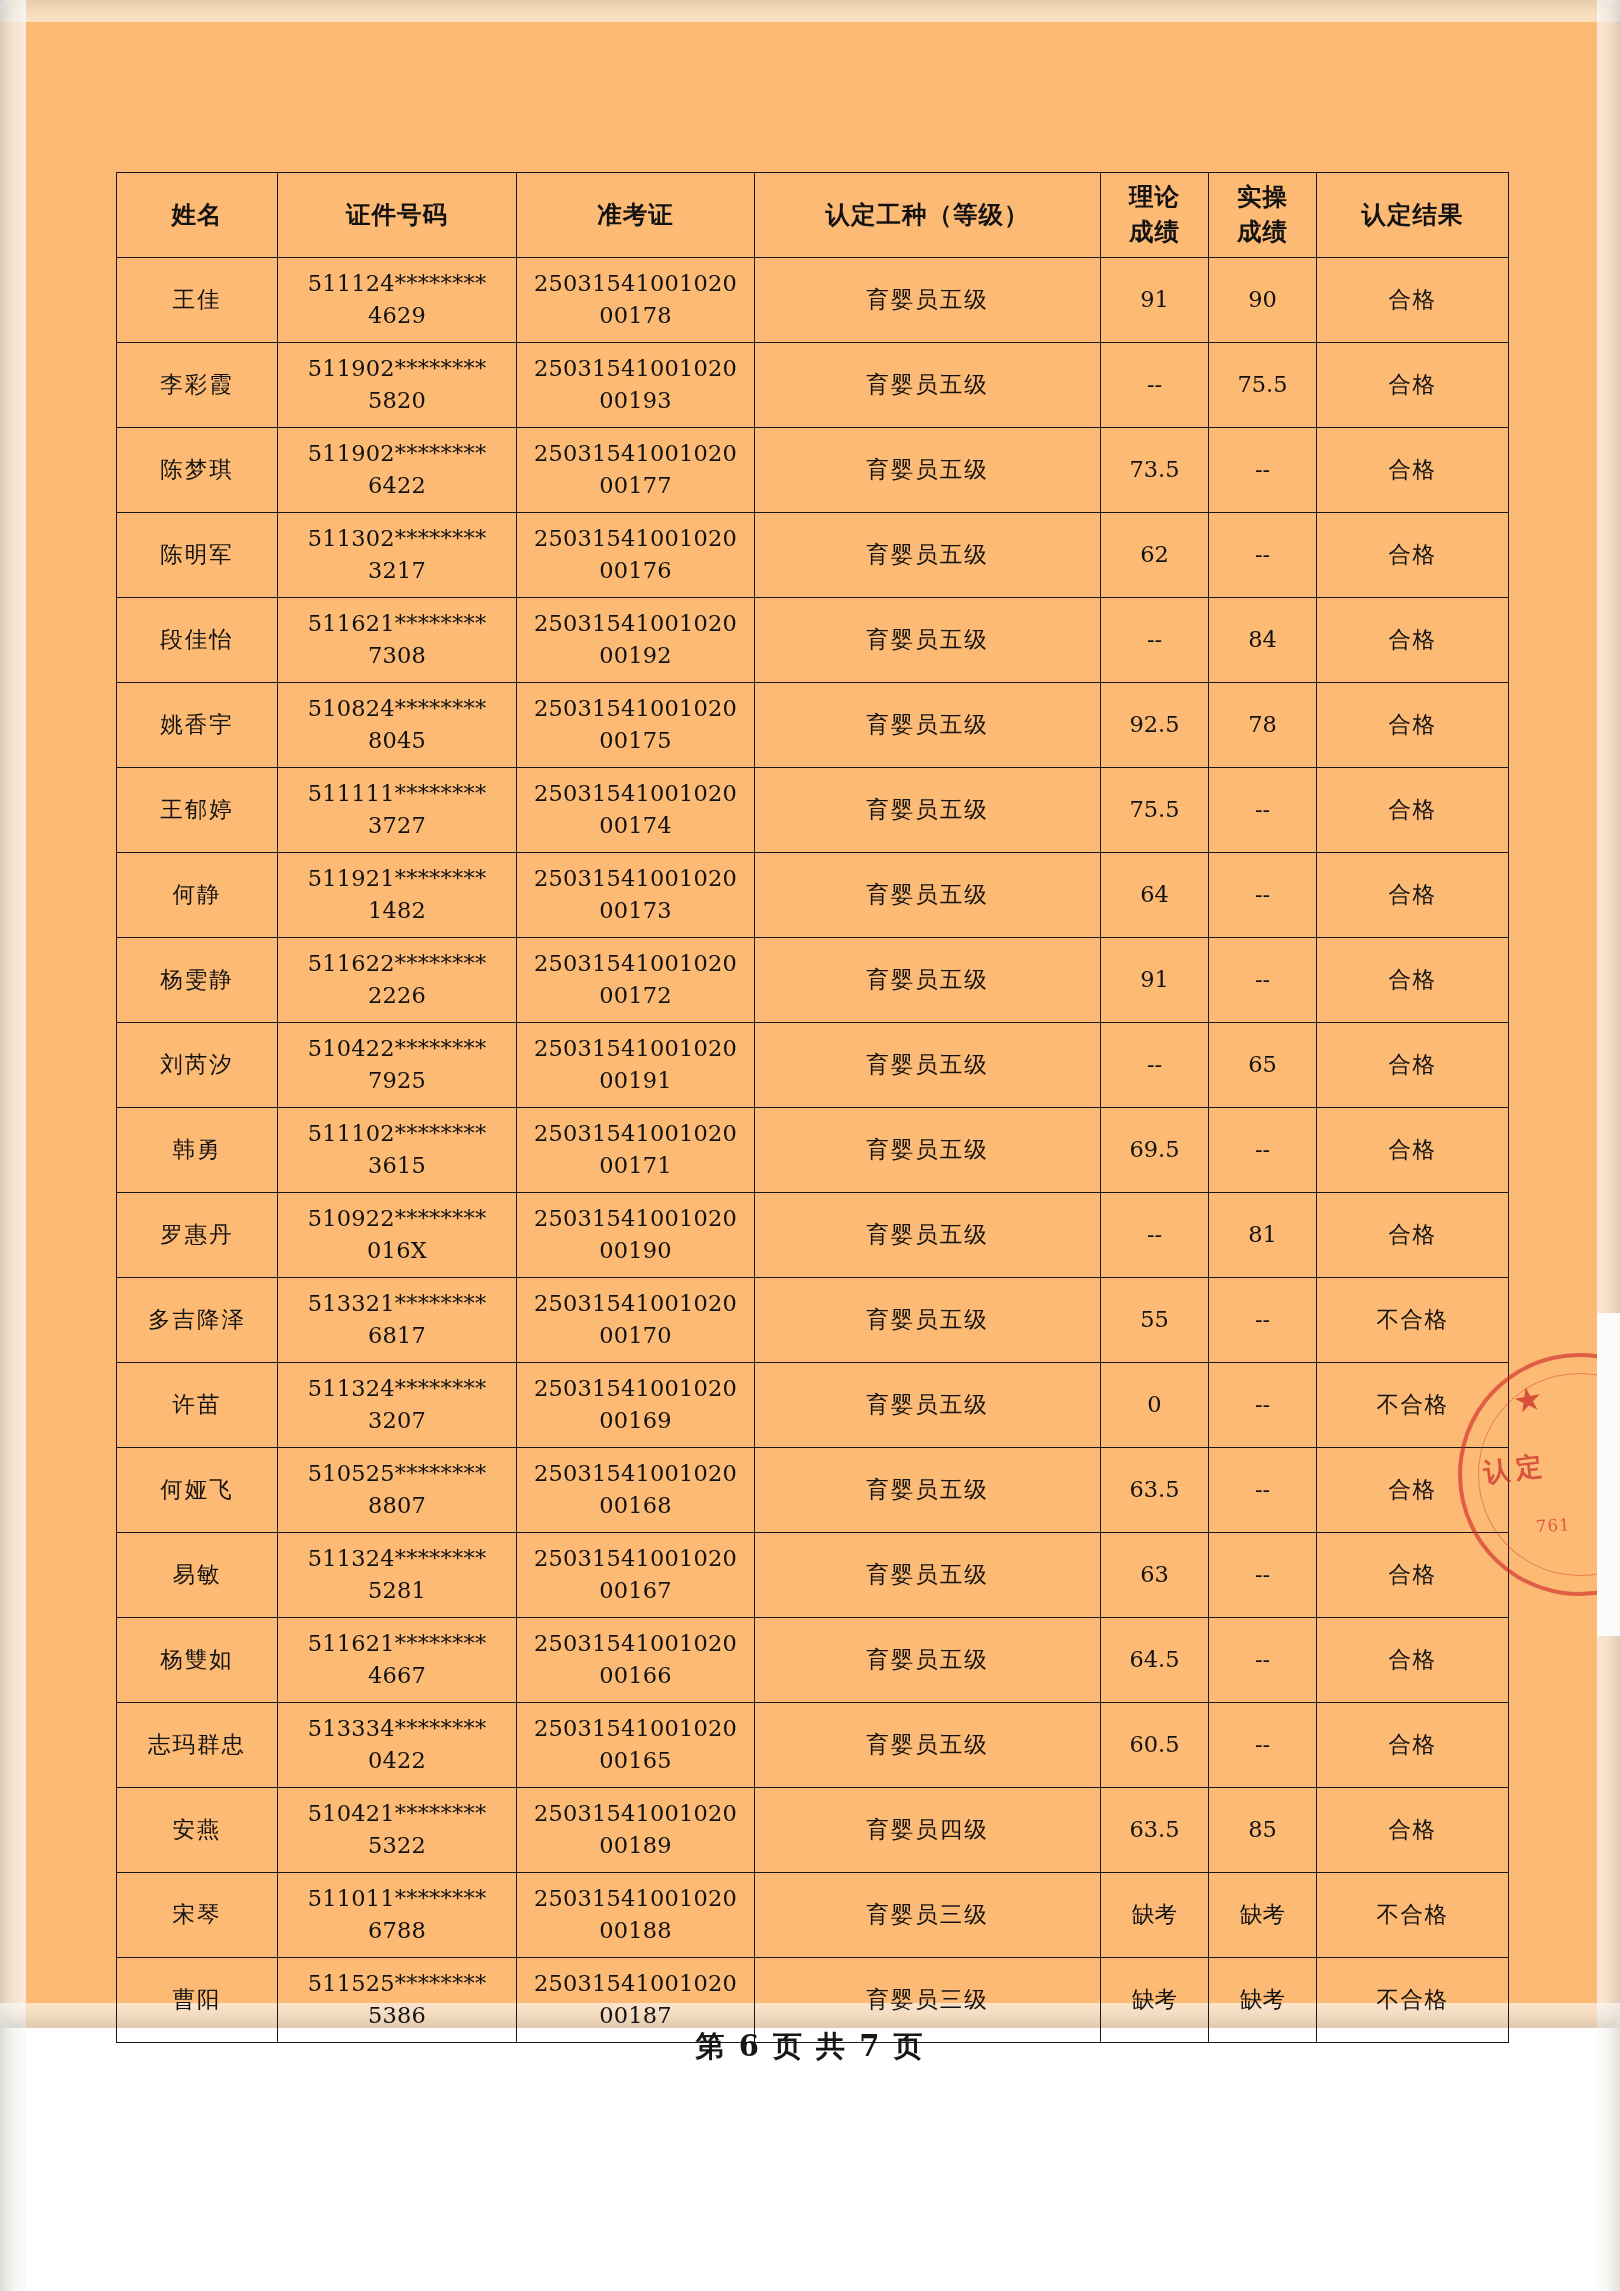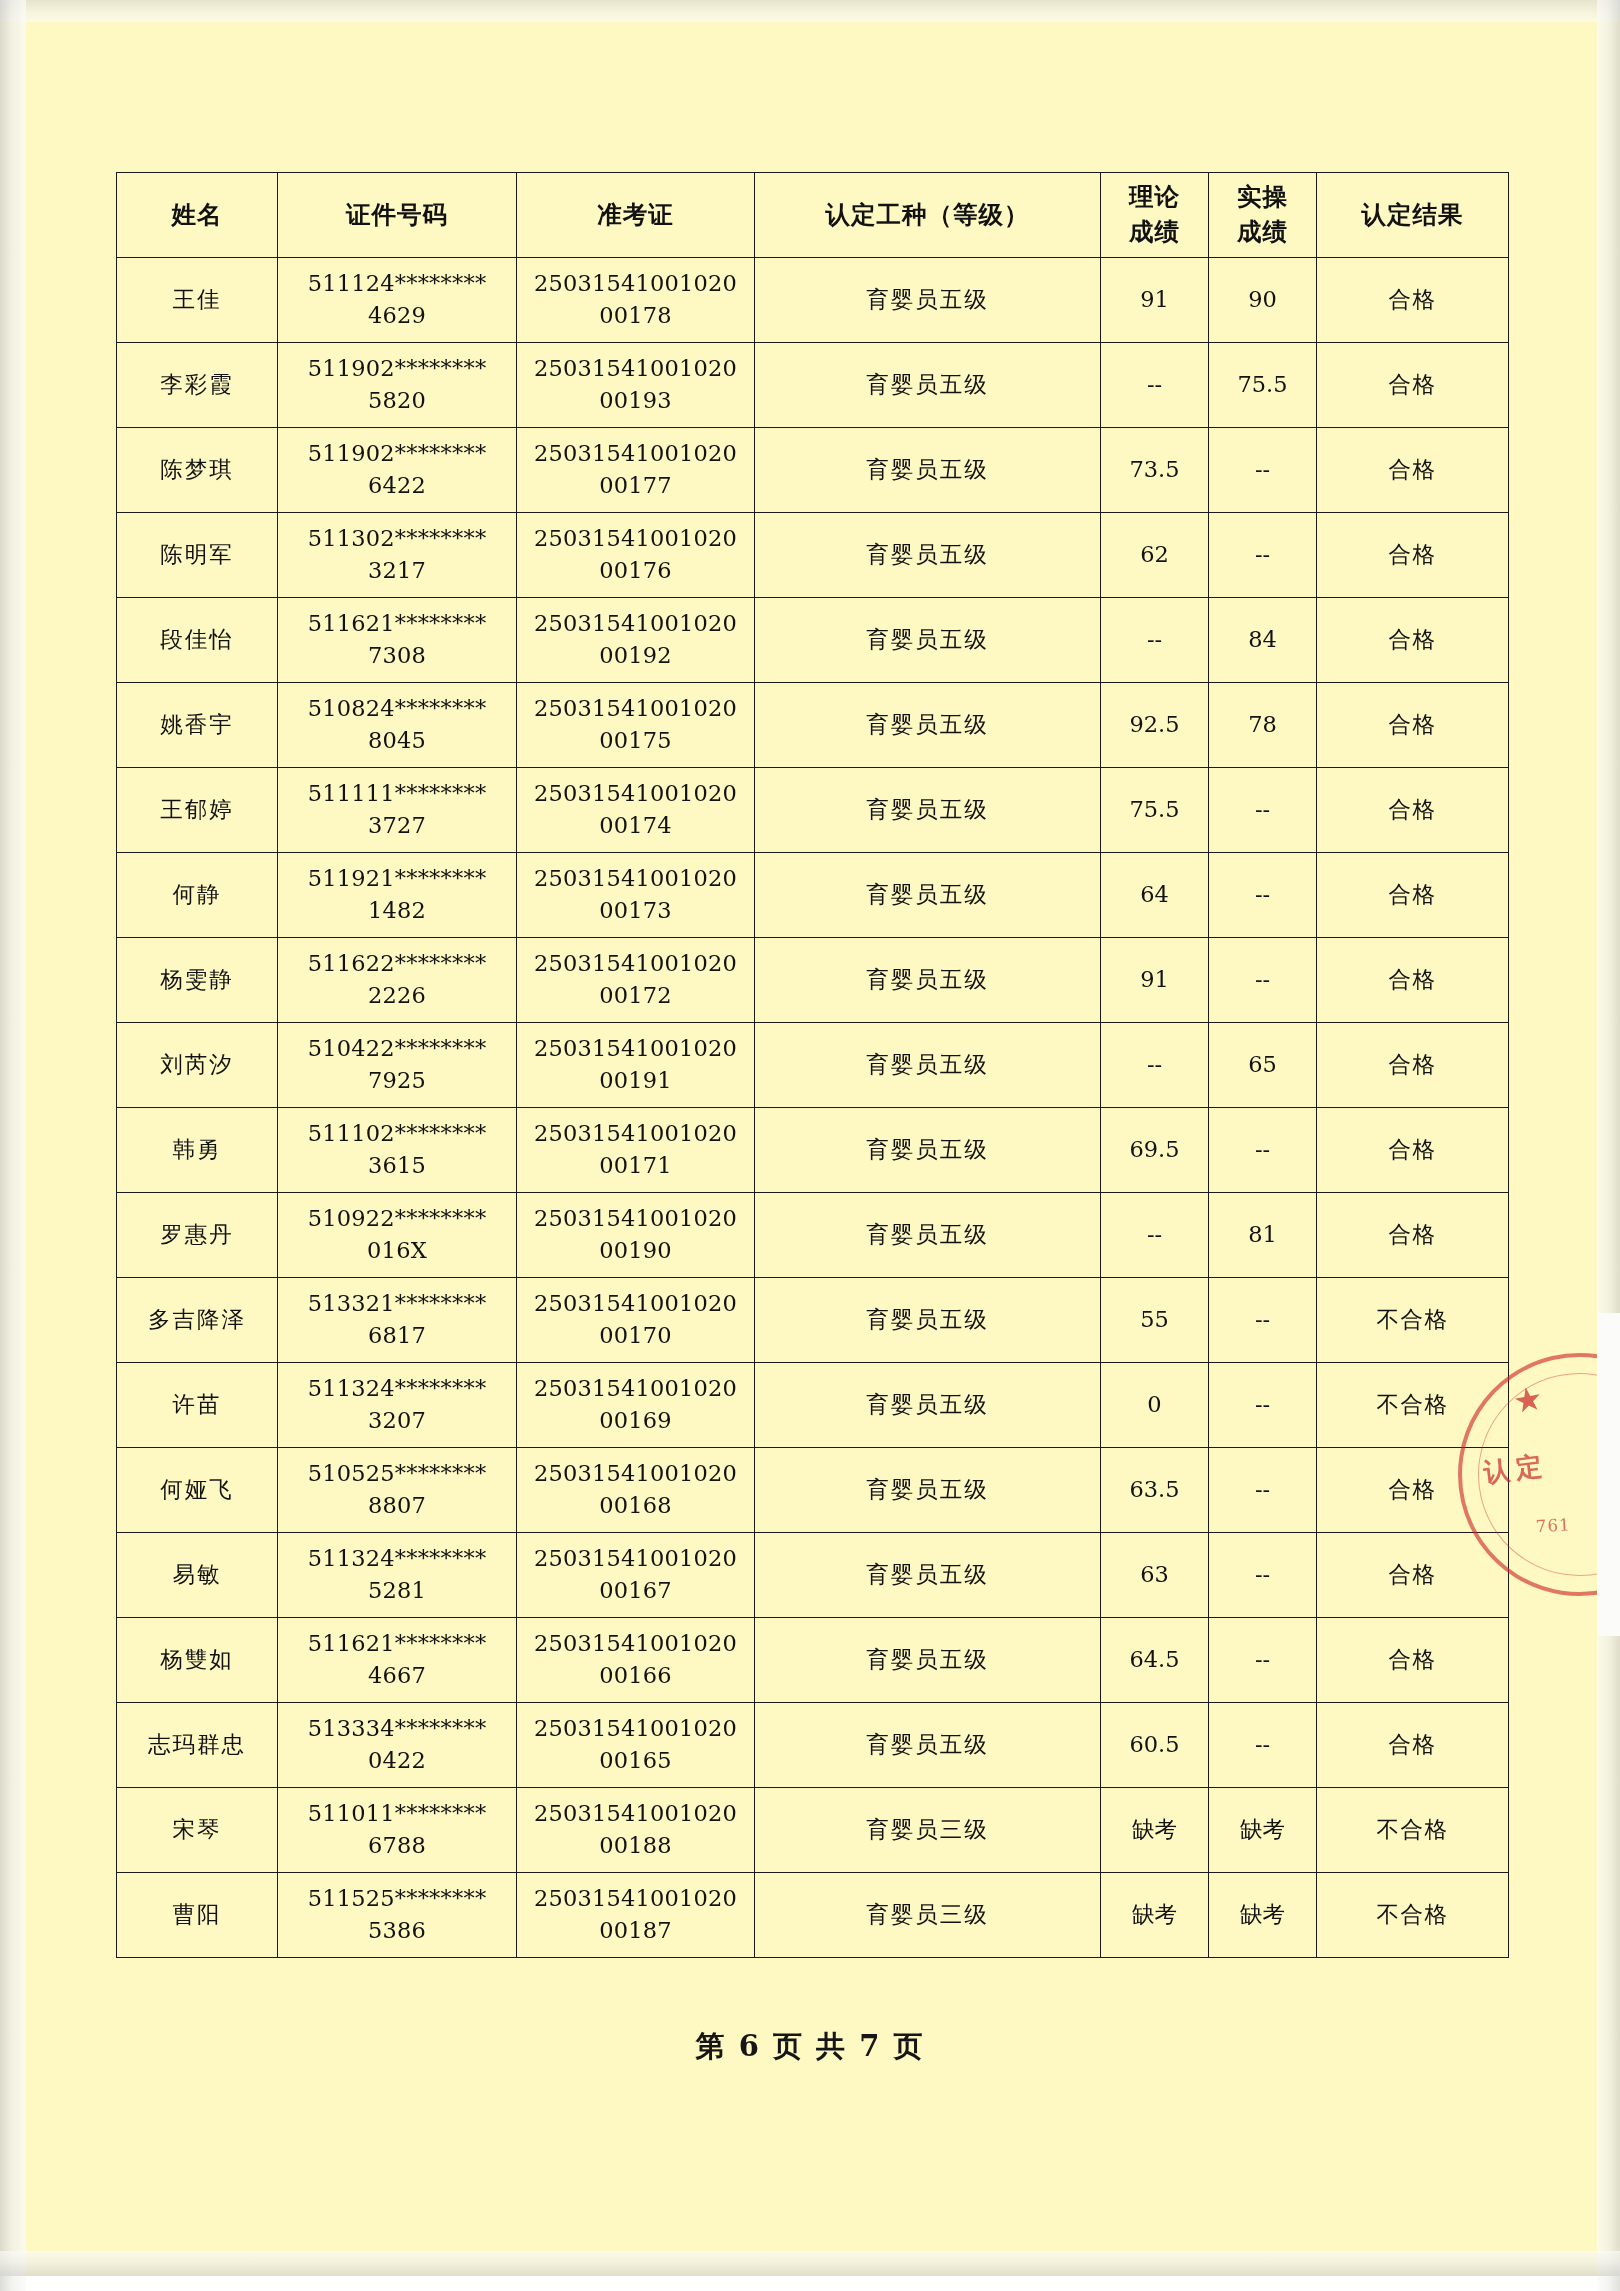--- a/index.html
+++ b/index.html
@@ -12,22 +12,22 @@
     height: 2292px;
     position: relative;
     font-family: "DejaVu Serif", "Liberation Serif", serif;
     color: #141414;
     overflow: hidden;
   }
   .page {
     position: absolute;
     left: 0; top: 0;
     width: 1620px;
-    height: 2276px;
-    background: #fef9c3;
+    height: 2028px;
+    background: #fdba74;
     border-radius: 16px;
   }
   
   .scan-edge-left {
     position: absolute; left: 0; top: 0; width: 25.5px; height: 2292px;
     background: linear-gradient(to right, #cfcfcb 0%, #eeeeea 45%, #fbfbfa 100%);
     opacity: .75;
   }
   .scan-edge-right {
     position: absolute; right: 0; top: 0; width: 23.5px; height: 2292px;
@@ -480,20 +480,35 @@
             <td class="cell-admit">
               <span class="ln">25031541001020</span>
               <span class="ln">00165</span>
             </td>
             <td class="cell-trade">育婴员五级</td>
             <td class="cell-score">60.5</td>
             <td class="cell-score">--</td>
             <td class="cell-result">合格</td>
           </tr>
           <tr>
+            <td class="cell-name">安燕</td>
+            <td class="cell-id">
+              <span class="ln">510421********</span>
+              <span class="ln">5322</span>
+            </td>
+            <td class="cell-admit">
+              <span class="ln">25031541001020</span>
+              <span class="ln">00189</span>
+            </td>
+            <td class="cell-trade">育婴员四级</td>
+            <td class="cell-score">63.5</td>
+            <td class="cell-score">85</td>
+            <td class="cell-result">合格</td>
+          </tr>
+          <tr>
             <td class="cell-name">宋琴</td>
             <td class="cell-id">
               <span class="ln">511011********</span>
               <span class="ln">6788</span>
             </td>
             <td class="cell-admit">
               <span class="ln">25031541001020</span>
               <span class="ln">00188</span>
             </td>
             <td class="cell-trade">育婴员三级</td>

